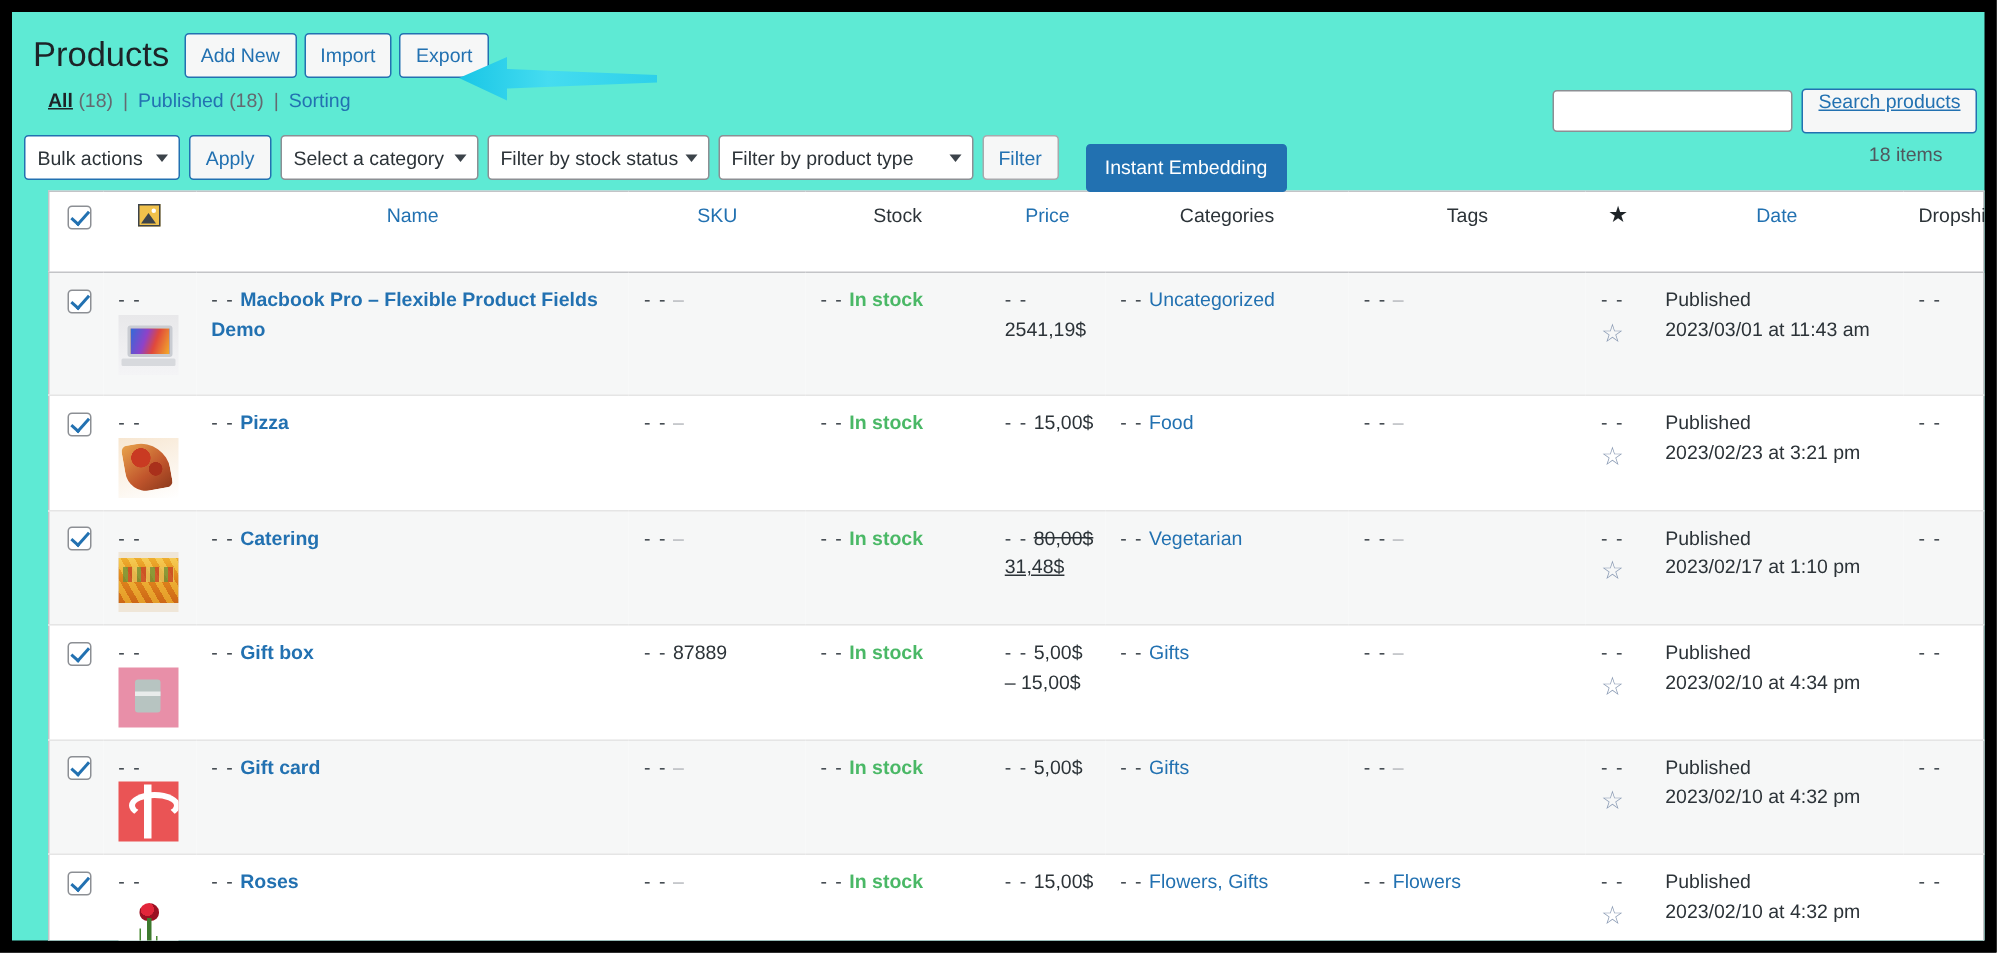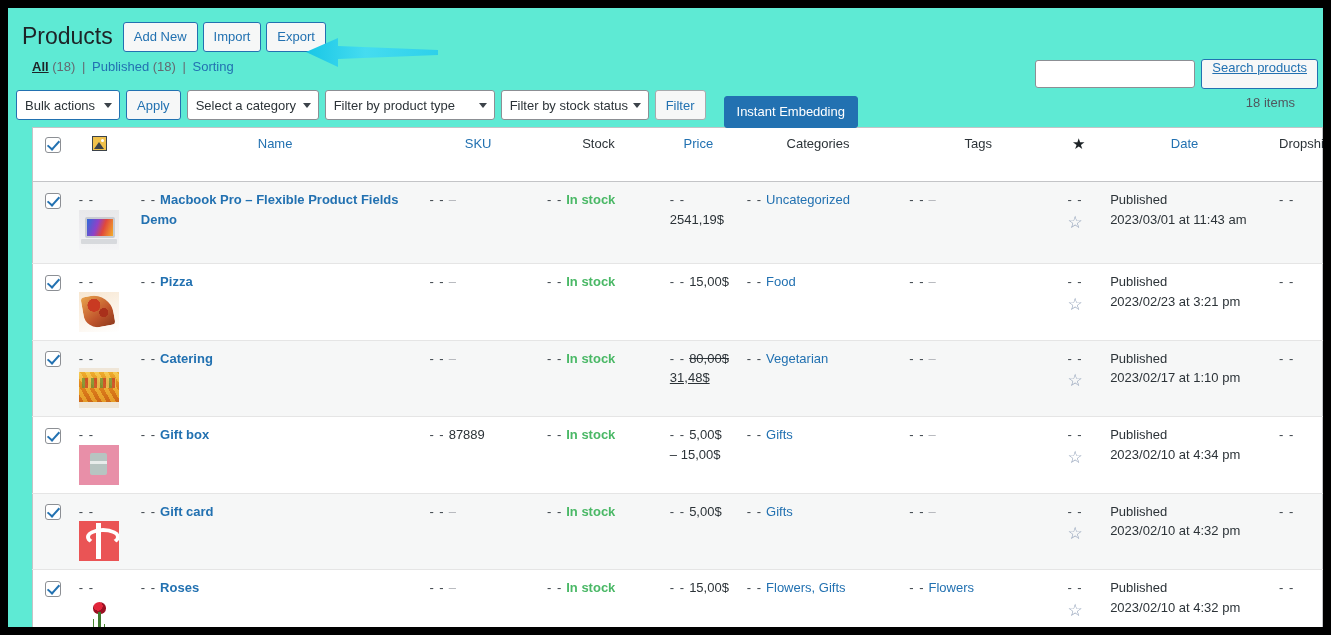--- a/index.html
+++ b/index.html
@@ -433,26 +433,26 @@
     <div class="tablenav">
       <span class="sel primary">
         <span>Bulk actions</span>
         <span class="caret"></span>
       </span>
       <span class="btn-secondary">Apply</span>
       <span class="sel" style="width:132px">
         <span>Select a category</span>
         <span class="caret"></span>
       </span>
+      <span class="sel" style="width:148px">
+        <span>Filter by stock status</span>
+        <span class="caret"></span>
+      </span>
       <span class="sel" style="width:170px">
         <span>Filter by product type</span>
-        <span class="caret"></span>
-      </span>
-      <span class="sel" style="width:148px">
-        <span>Filter by stock status</span>
         <span class="caret"></span>
       </span>
       <span class="btn-secondary muted">Filter</span>
       <span class="btn-primary">Instant Embedding</span>
       <span class="items-count">18 items</span>
     </div>
 
     <table class="wp-list-table">
       <thead>
         <tr>

